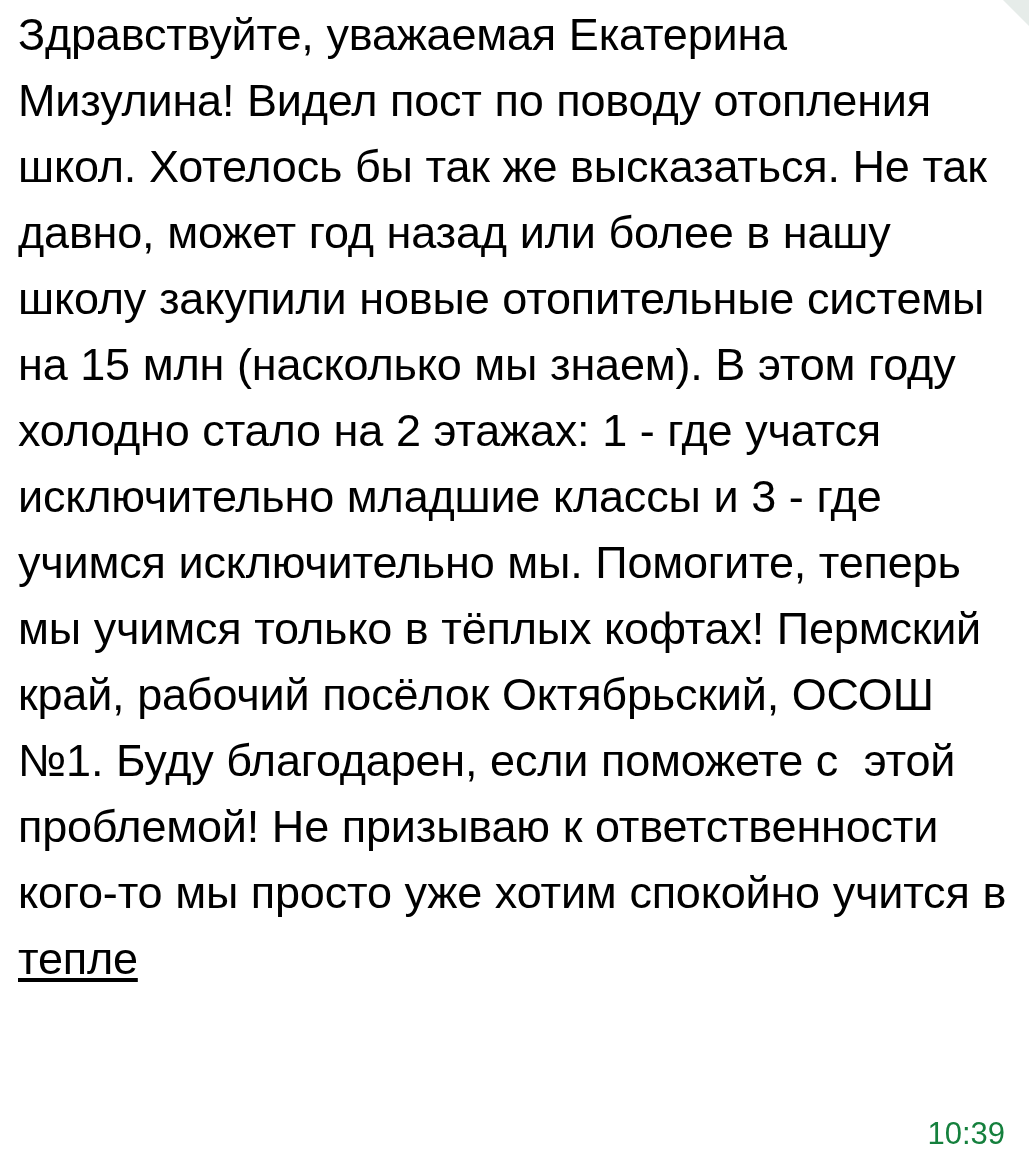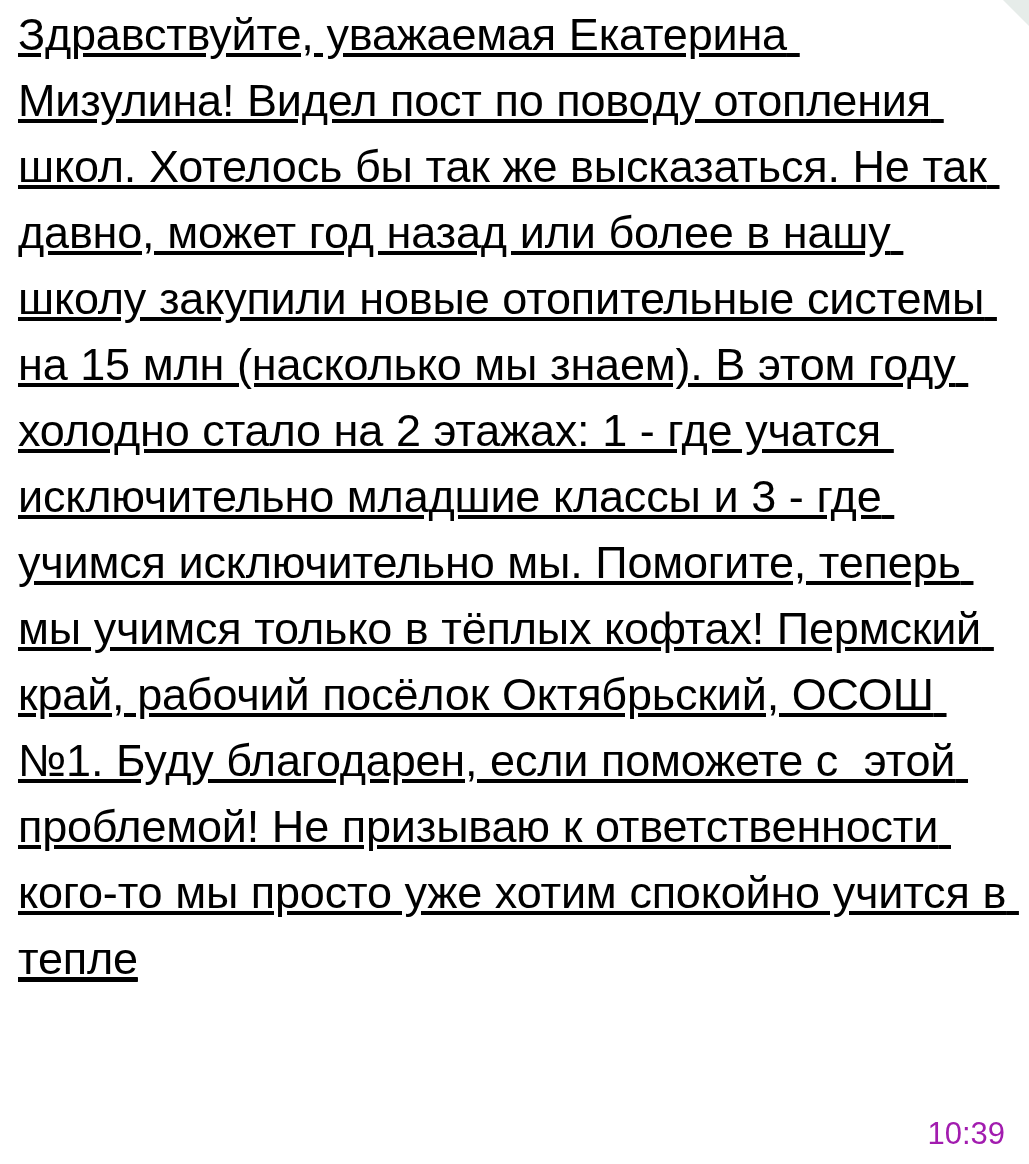--- a/index.html
+++ b/index.html
@@ -13,42 +13,41 @@
     font-family: "Liberation Sans", sans-serif;
     overflow: hidden;
   }
   .message-bubble {
     position: relative;
     width: 1029px;
     height: 1164px;
     background: #ffffff;
     box-sizing: border-box;
     padding: 0px 22px 0px 18px;
-    text-decoration: underline;
   }
   .message-text {
     font-size: 45px;
     line-height: 66px;
     color: #000000;
     letter-spacing: -0.2px;
     word-spacing: 0.5px;
     padding-top: 2px;
     white-space: pre-wrap;
   }
   .message-text .link {
     text-decoration: underline;
     text-underline-offset: 4px;
     color: #000000;
   }
   .timestamp {
     position: absolute;
     right: 24px;
     bottom: 12px;
     font-size: 31px;
-    color: #a21caf;
+    color: #15803d;
     line-height: 36px;
   }
   .corner-fold {
     position: absolute;
     top: 0;
     right: 0;
     width: 0;
     height: 0;
     border-top: 26px solid #e6ece9;
     border-left: 26px solid transparent;

